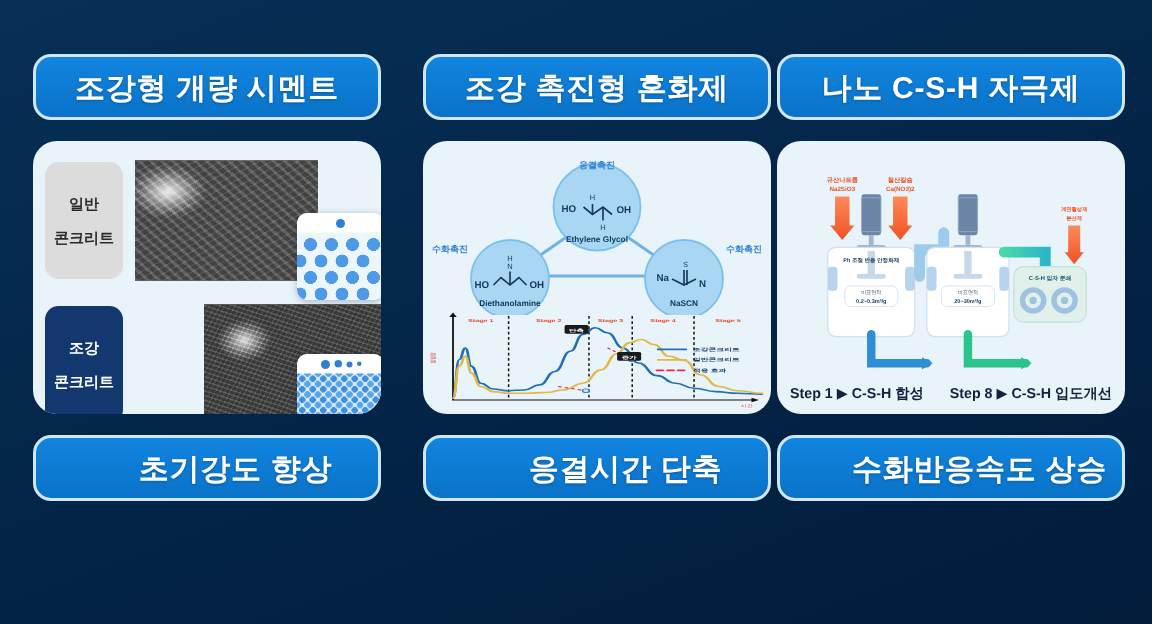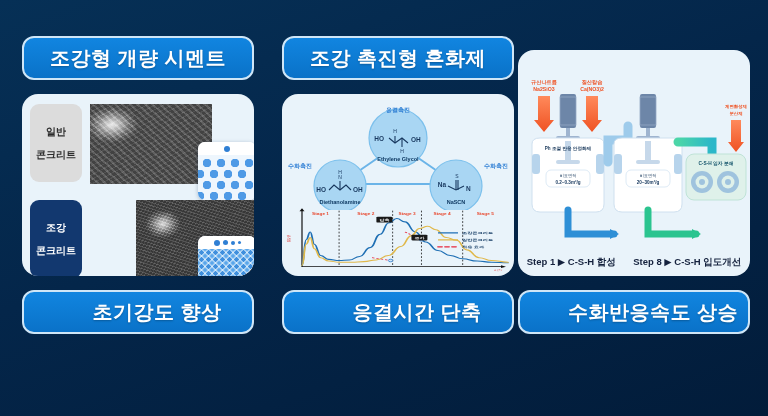--- a/index.html
+++ b/index.html
@@ -55,20 +55,21 @@
     position: relative;
     overflow: hidden;
   }
 
   
   .p1-row {
     position: absolute;
     left: 8px; right: 6px;
     height: 86px;
     display: flex;
+    align-items: center;
   }
   #p1-row-a { top: 10px; }
   #p1-row-b { top: 106px; gap: 46px; }
 
   .tag {
     width: 52px; height: 78px;
     border-radius: 9px;
     display: flex; flex-direction: column;
     align-items: center; justify-content: center;
     gap: 9px;
@@ -316,20 +317,21 @@
             <text x="180" y="72" font-size="5.2" fill="#123a63" font-weight="bold">적용 효과</text>
           </svg>
       </div>
 
     </div>
 
     <div class="pill bottom">응결시간 단축</div>
   </div>
 
   <div class="column" id="col-3">
+    <div class="pill top">나노 C-S-H 자극제</div>
 
     <div class="panel">
       <div class="proc-area">
         <svg viewBox="0 0 232 226" preserveAspectRatio="xMidYMid meet">
           <defs>
             <linearGradient id="gOrange" x1="0" y1="0" x2="0" y2="1">
               <stop offset="0%" stop-color="#ff8a5b"></stop>
                 <stop offset="100%" stop-color="#ef5223"></stop>
             </linearGradient>
             <linearGradient id="gBlue" x1="0" y1="0" x2="0" y2="1">

